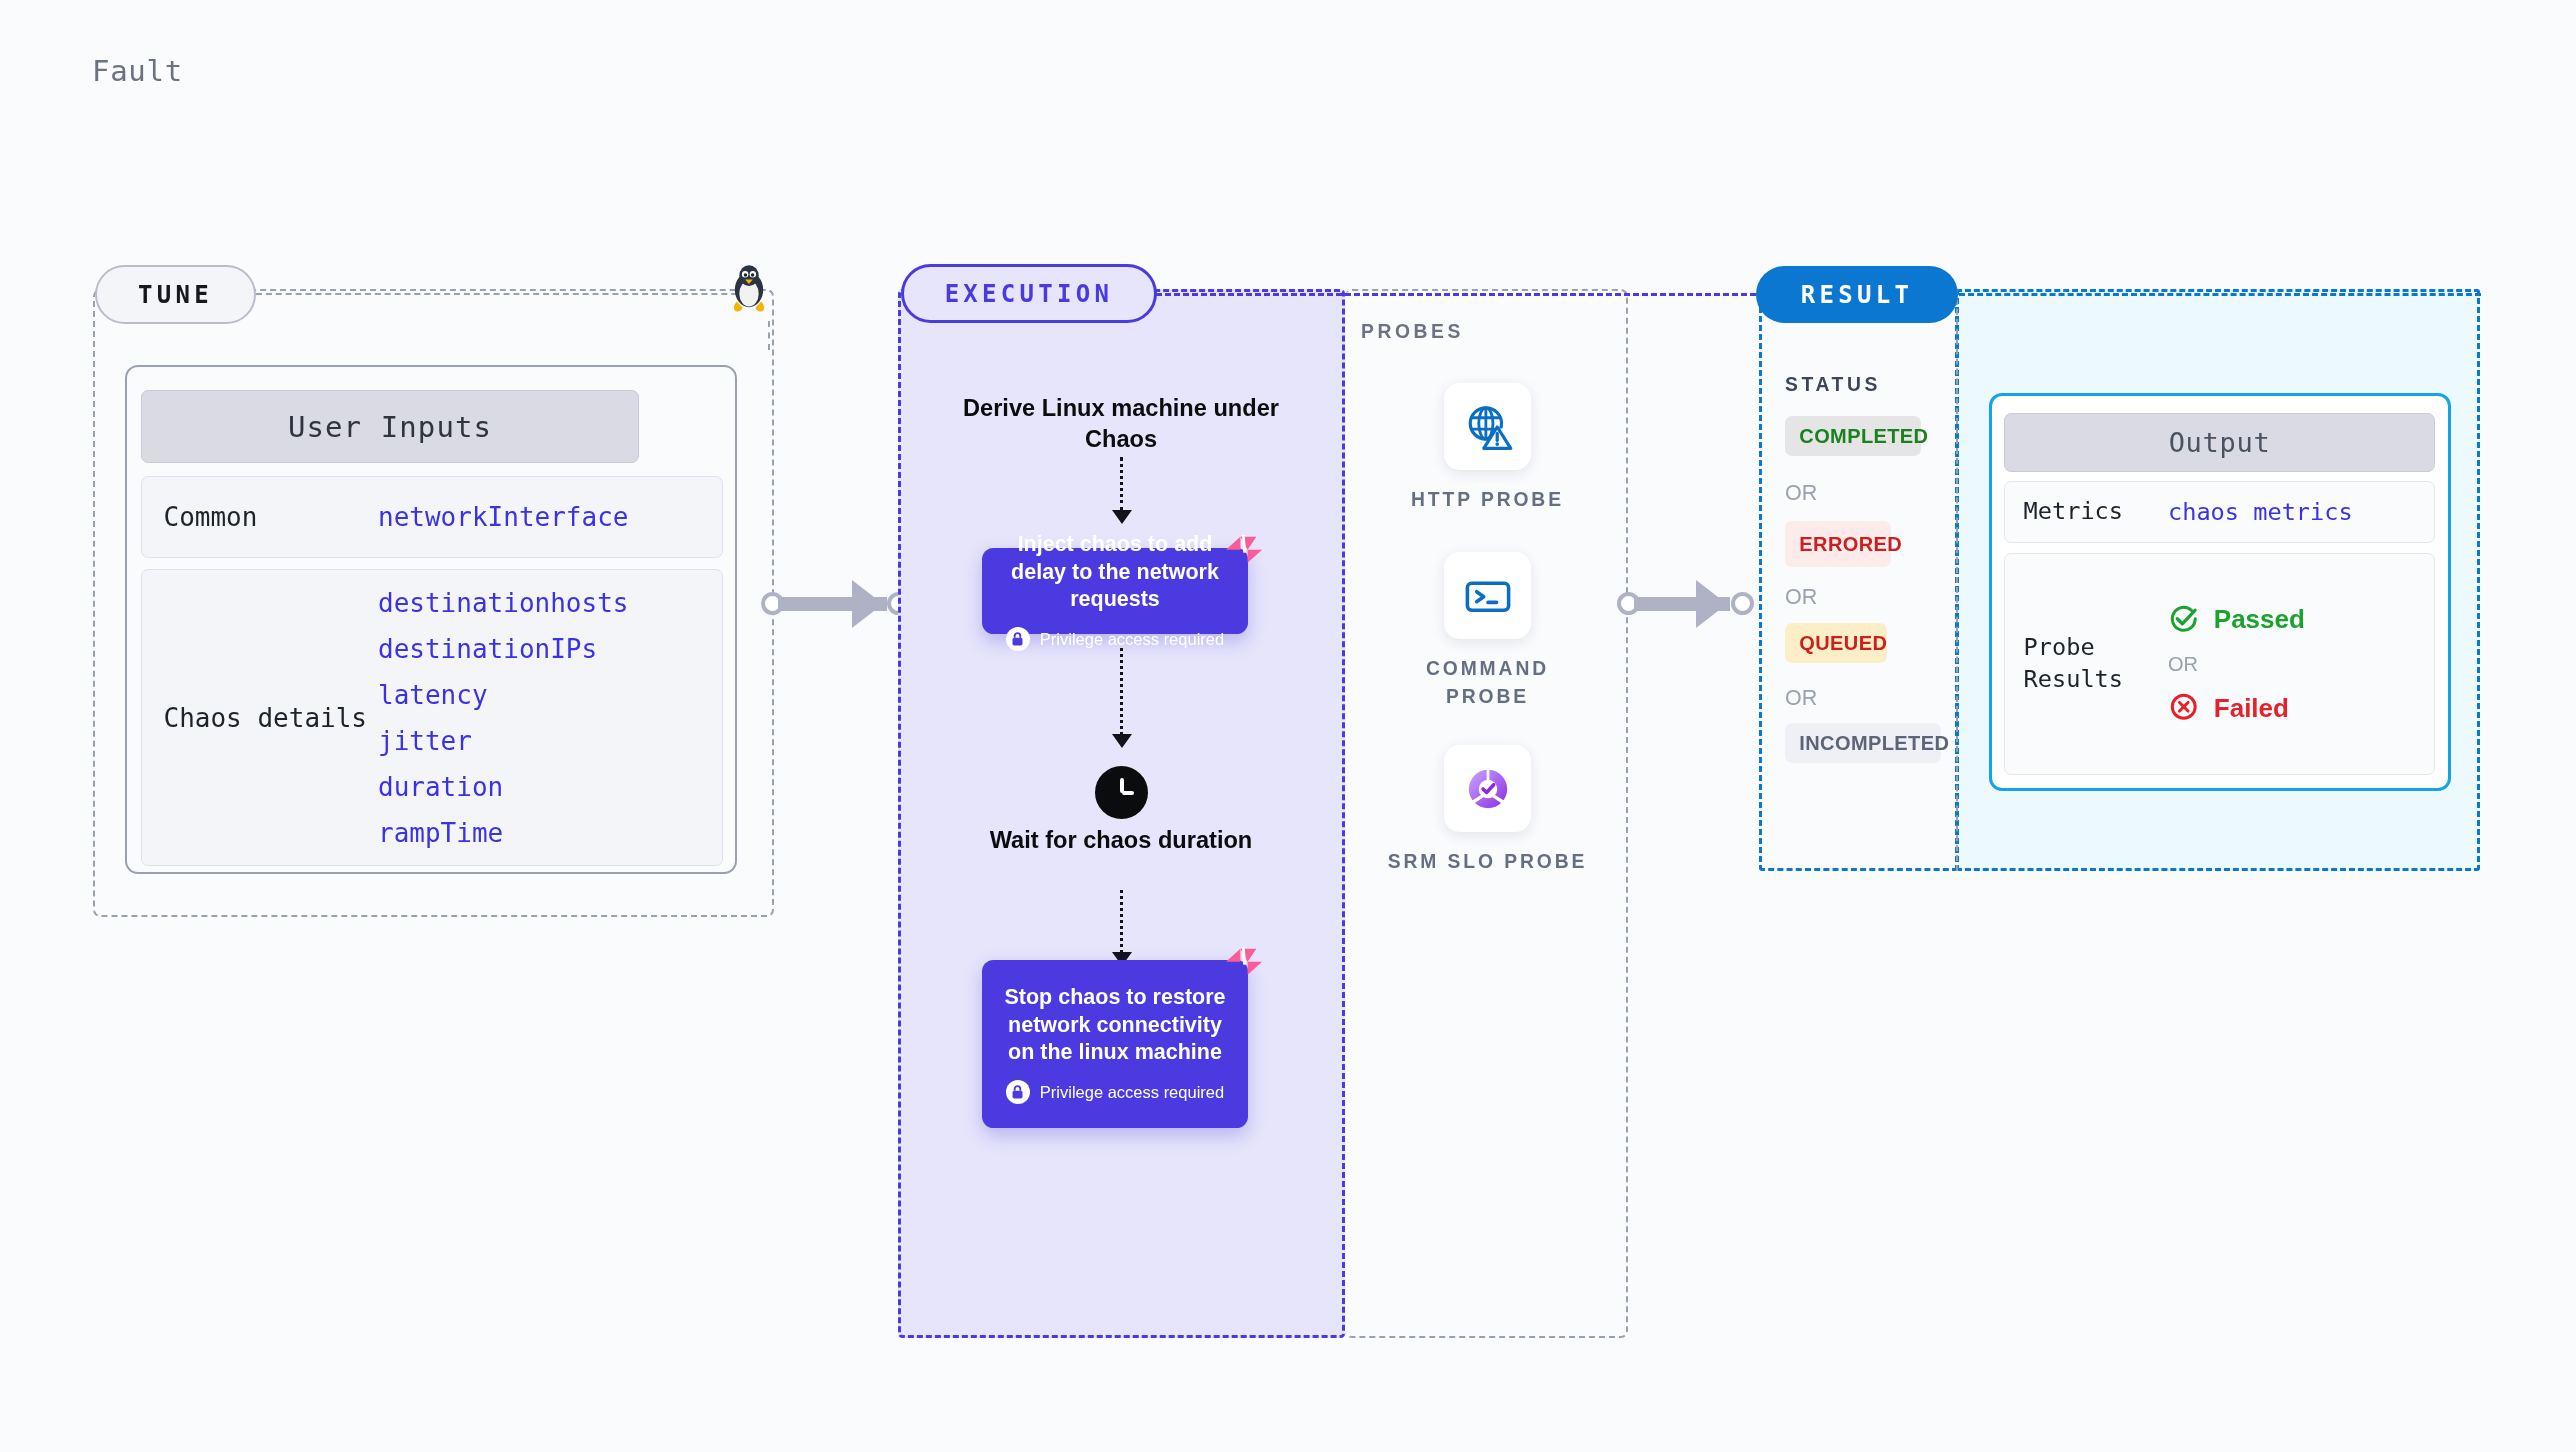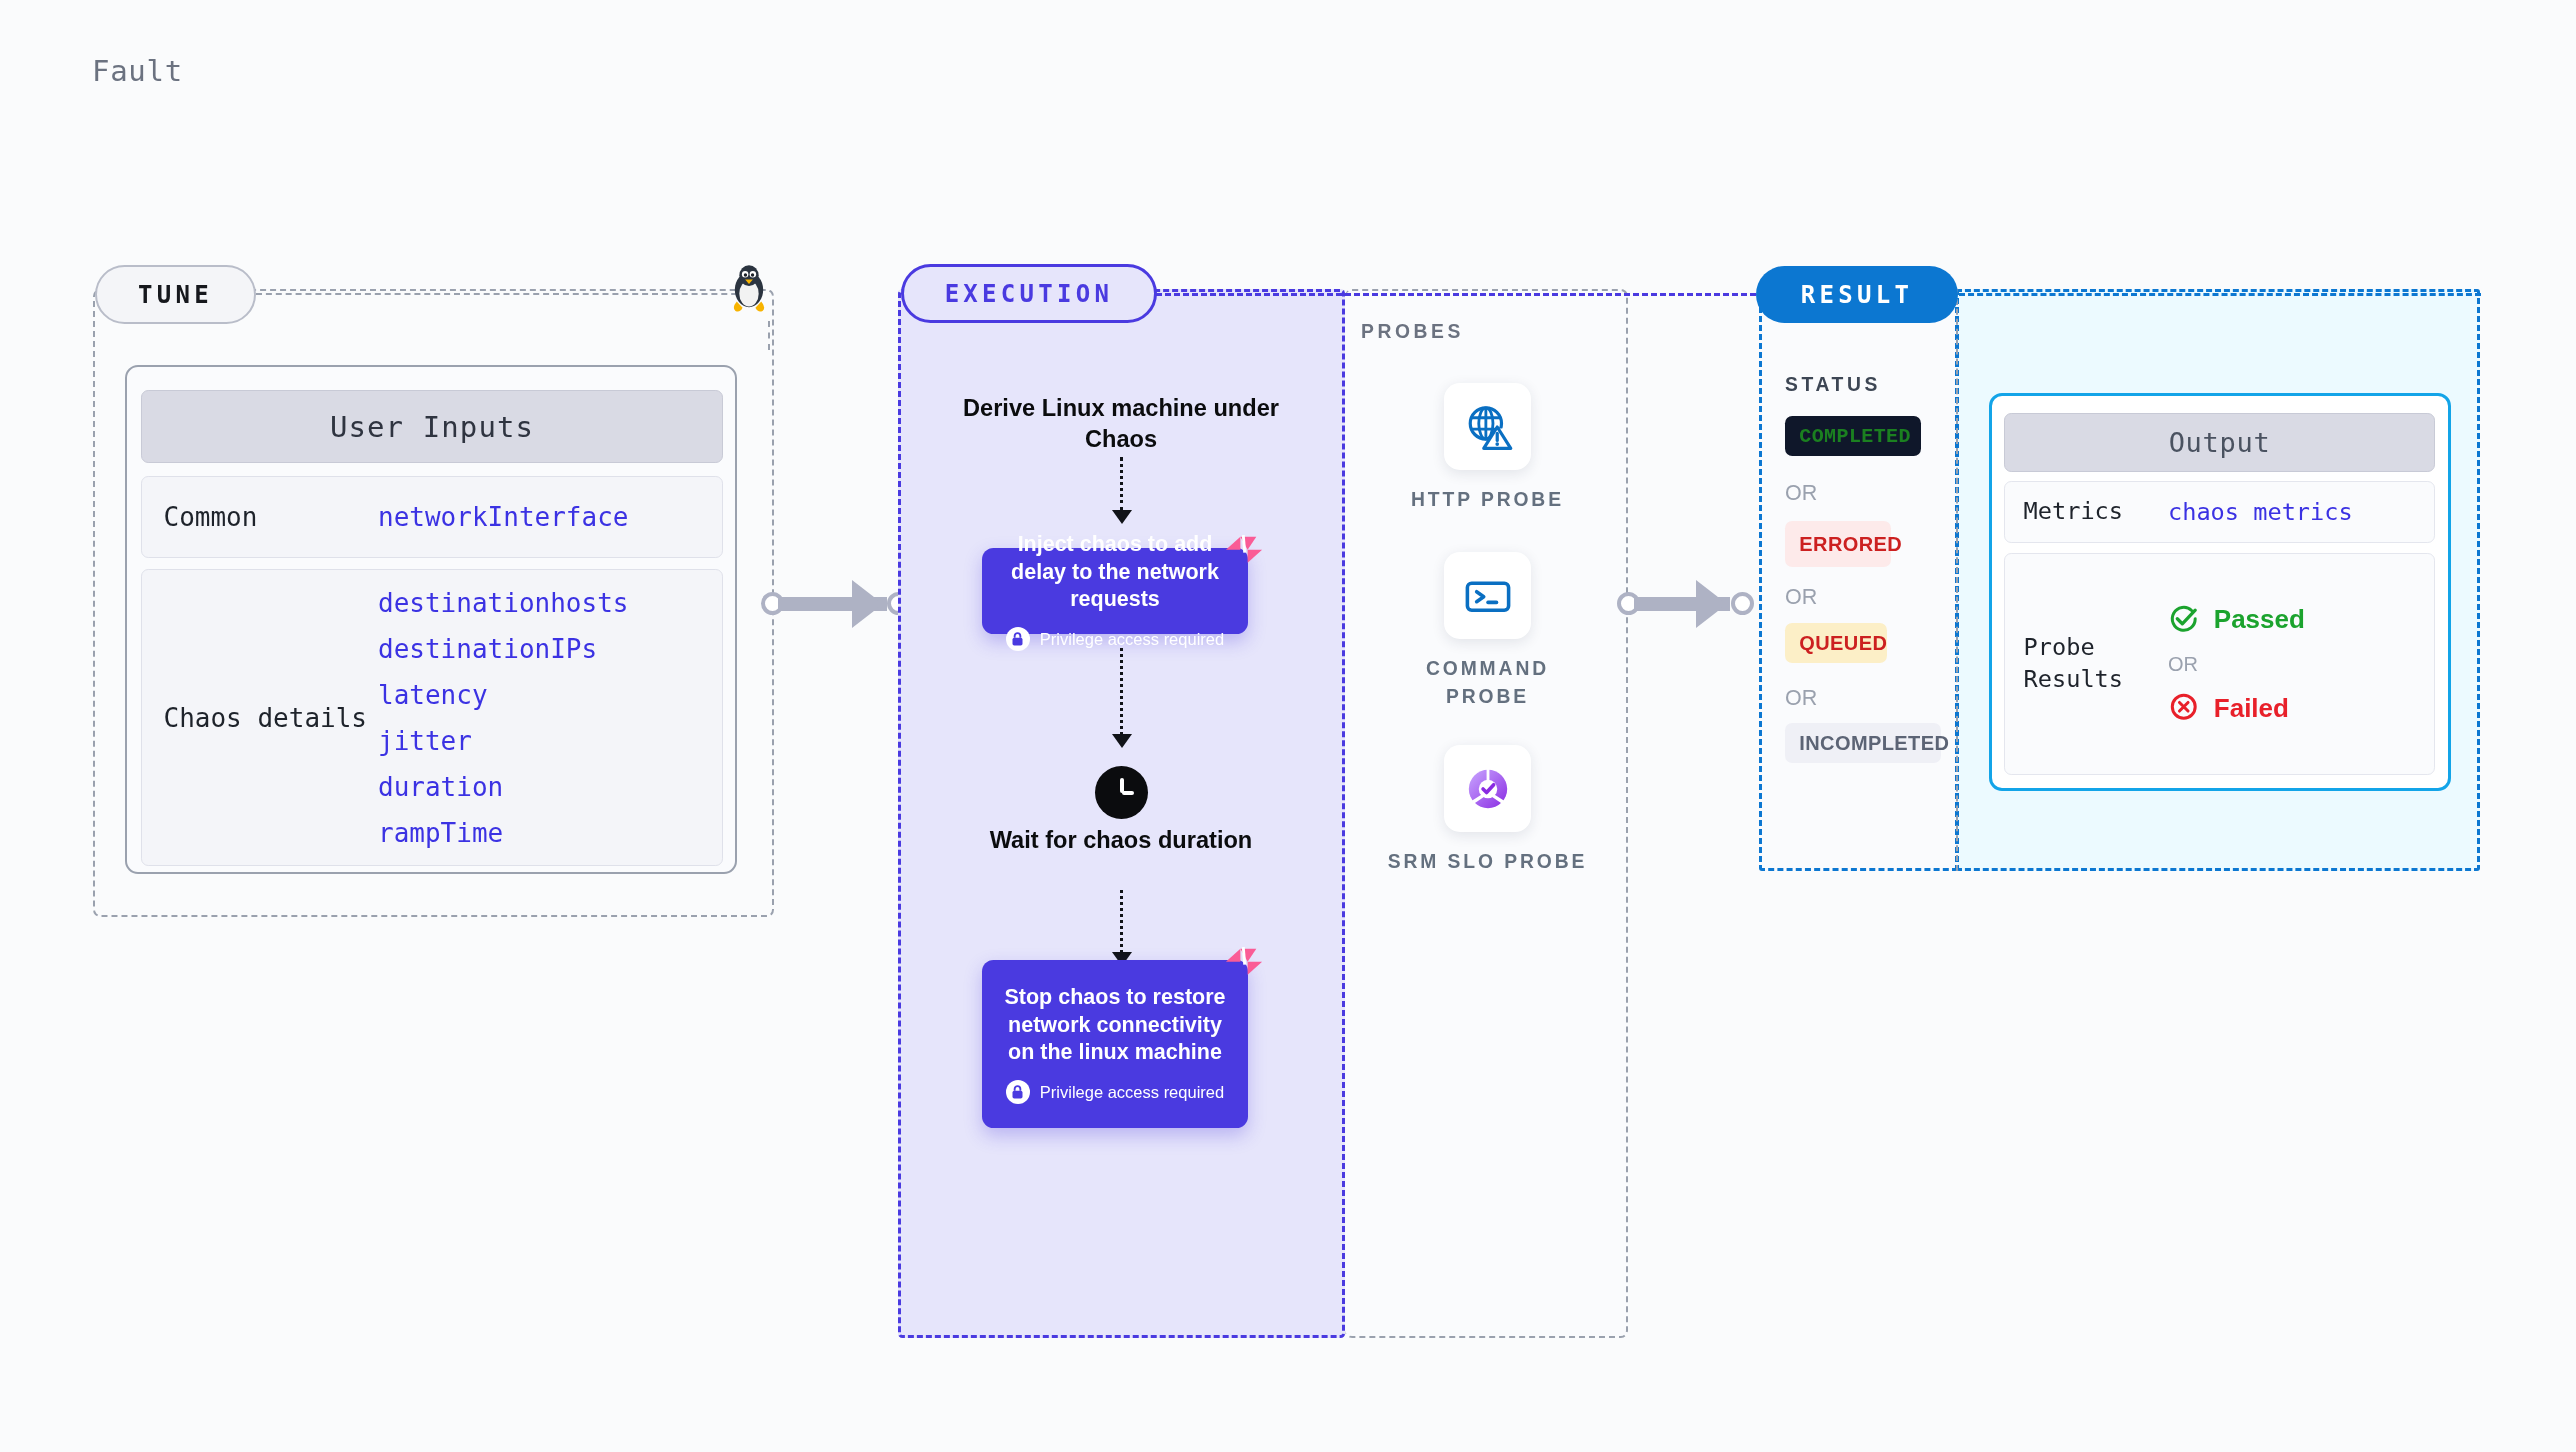--- a/index.html
+++ b/index.html
@@ -58,21 +58,21 @@
     position: absolute; left: 768px; top: 321px; height: 29px; width: 0;
     border-left: 2.9px dashed #9aa1ae;
   }
 
   #userinputs-card {
     position: absolute; left: 125px; top: 365px; width: 612px; height: 509px;
     background: #fafbfd; border: 2.9px solid #9aa1ae; border-radius: 13px;
   }
   .mono { font-family: "DejaVu Sans Mono", monospace; }
   #userinputs-header {
-    position: absolute; left: 141px; top: 390px; width: 582px; height: 73px;
+    position: absolute; left: 141px; top: 390px; width: 498px; height: 73px;
     background: #d9dae4; border: 1.4px solid #c8cad6; border-radius: 7.2px;
     display: flex; align-items: center; justify-content: center;
     font-size: 29px; color: #2f3440; letter-spacing: 1.1px;
   }
   .input-row {
     position: absolute; background: #f4f5f9; border: 1.4px solid #dfe1ea;
     border-radius: 7.2px; display: flex; align-items: center;
   }
   #row-common { left: 141px; top: 476px; width: 582px; height: 82px; }
   #row-chaos  { left: 141px; top: 569px; width: 582px; height: 297px; }
@@ -425,21 +425,21 @@
   </div>
 
   <div id="output-panel" class="dashed-panel"></div>
   <div id="result-status-panel" class="dashed-panel"></div>
   <div id="result-status-inner-divider"></div>
   <div id="result-dash-line"></div>
   <div id="result-pill" class="panel-pill">RESULT</div>
 
   <div id="status-label">STATUS</div>
 
-  <div class="status-badge" style="left:1785px; top:416px; width:136px; height:40px; background:#0f172a; color:#1b8020;font-family:Liberation Mono, monospace;">COMPLETED</div>
+  <div class="status-badge" style="left:1785px; top:416px; width:136px; height:40px; background:#e5e5e5; color:#1b8020;">COMPLETED</div>
   <div class="or-text" style="left:1785px; top:481px;">OR</div>
   <div class="status-badge" style="left:1785px; top:521px; width:106px; height:46px; background:#fdeaea; color:#cc2020;">ERRORED</div>
   <div class="or-text" style="left:1785px; top:585px;">OR</div>
   <div class="status-badge" style="left:1785px; top:623px; width:102px; height:40px; background:#fcefc7; color:#cc2020;">QUEUED</div>
   <div class="or-text" style="left:1785px; top:686px;">OR</div>
   <div class="status-badge" style="left:1785px; top:723px; width:156px; height:40px; background:#eff0f6; color:#5c6475;">INCOMPLETED</div>
 
   <div id="output-card"></div>
   <div id="output-header" class="mono">Output</div>
 

